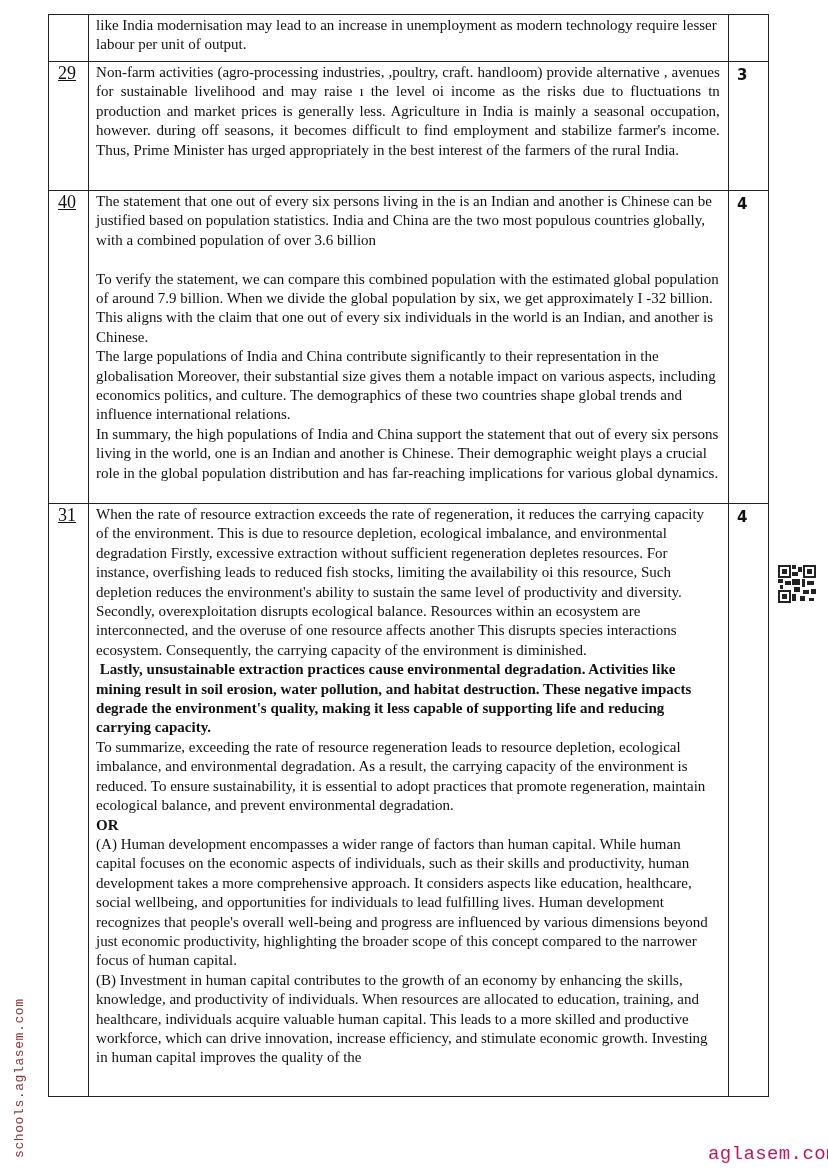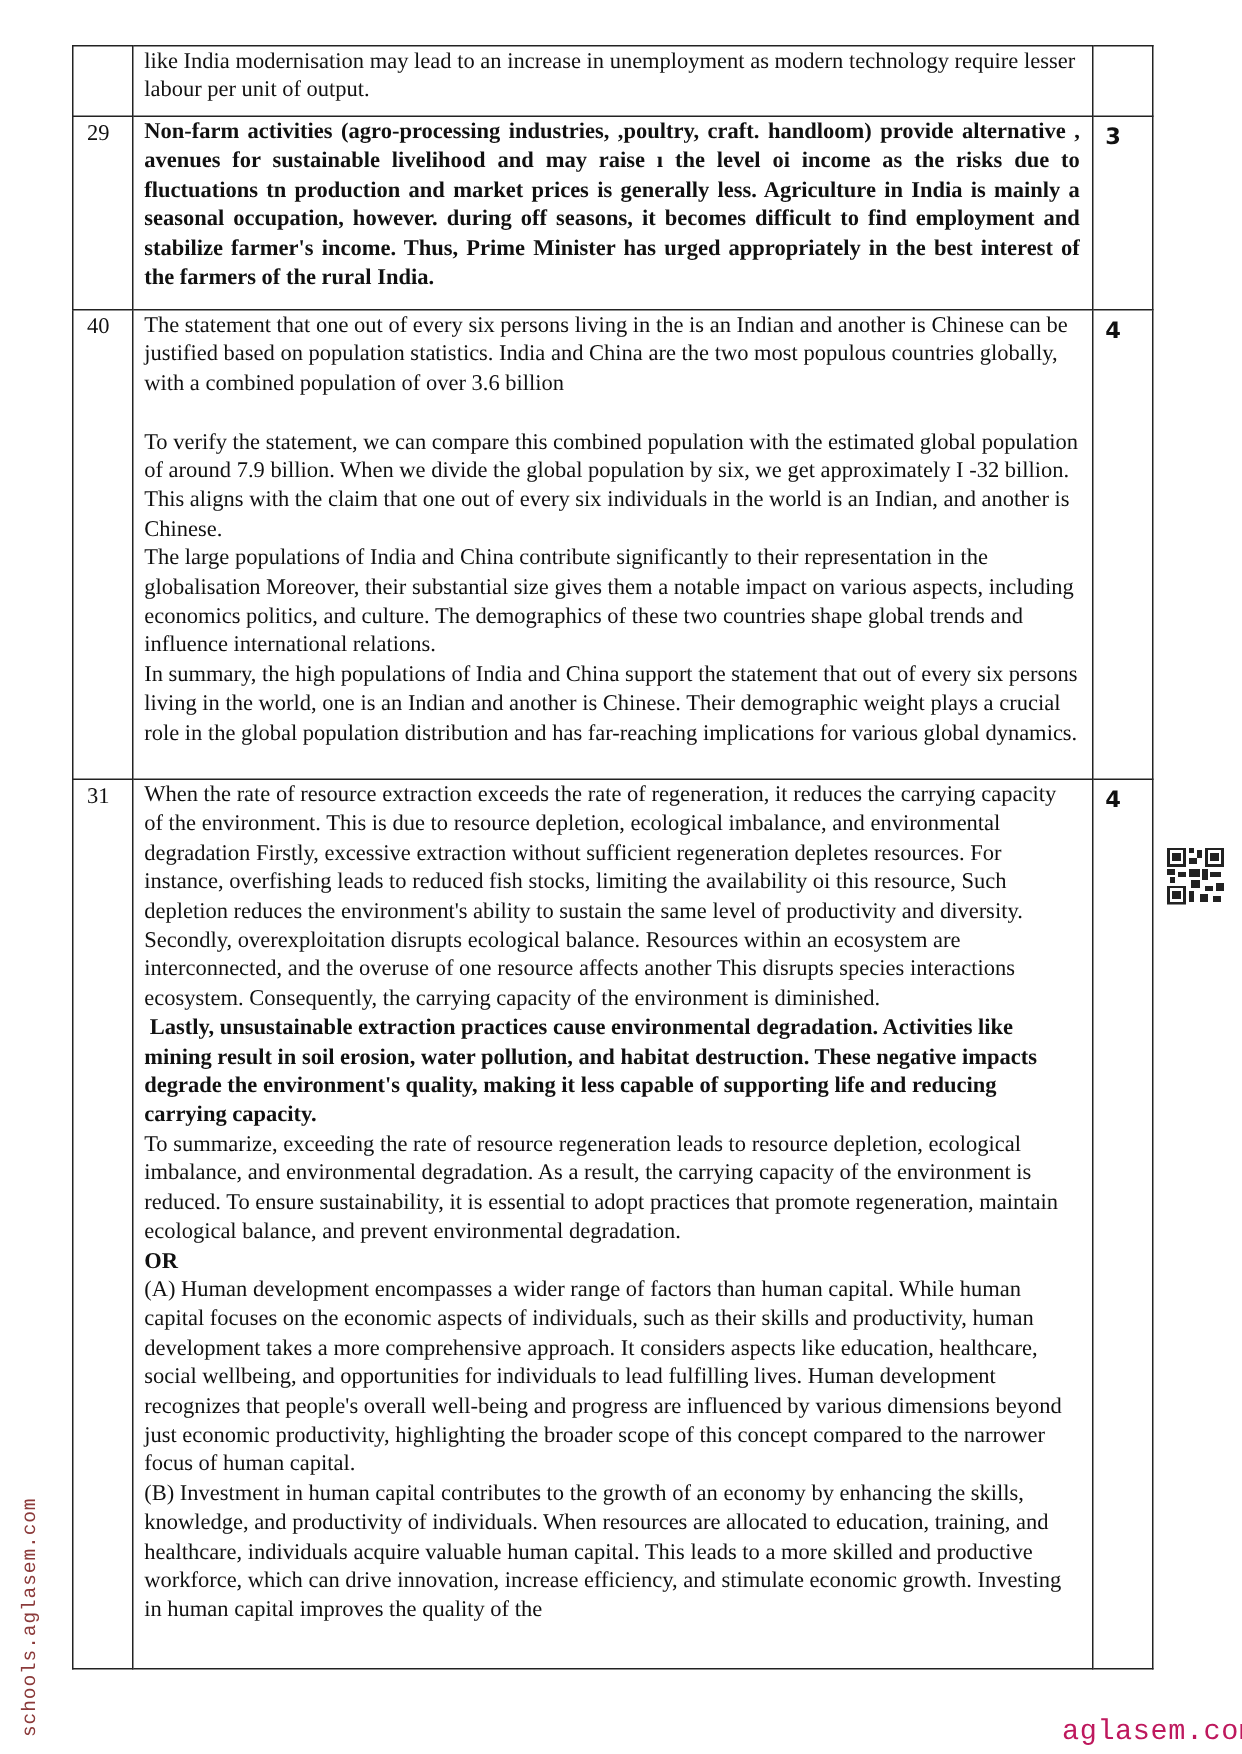--- a/index.html
+++ b/index.html
@@ -1,29 +1,29 @@
 <!DOCTYPE html>
 <html><head>
 <meta charset="utf-8">
 <style>
   html, body { margin: 0; padding: 0; background: #ffffff; }
   body { width: 828px; height: 1169px; position: relative; overflow: hidden;
          font-family: "Liberation Serif", "DejaVu Serif", serif; color: #111; }
-  .answer-table { position: absolute; left: 48px; top: 30px; width: 721px;
+  .answer-table { position: absolute; left: 48px; top: 14px; width: 721px;
                   border-collapse: collapse; table-layout: fixed; }
   .answer-table td { border: 1.5px solid #222; vertical-align: top; padding: 0; }
   .col-num { width: 40px; }
   .col-text { width: 638px; }
   .col-marks { width: 40px; }
-  .qnum { font-size: 15px; line-height: 19.4px; padding: 2px 0 0 9px !important; }
+  .qnum { font-size: 18px; line-height: 19.4px; padding: 2px 0 0 9px !important; text-decoration: underline; }
   .marks { font-family: "DejaVu Sans", sans-serif; font-size: 15px; font-weight: bold;
            padding: 4px 0 0 8px !important; }
   .text { font-size: 15px; line-height: 19.4px; padding: 1px 8px 1px 7px !important; }
   .para { margin: 0; }
-  .just { text-align: justify; font-weight: bold; }
+  .just { text-align: justify; }
   .gap { height: 19.4px; }
   .or { text-align: left; font-weight: bold; }
   .qr { position: absolute; left: 778px; top: 565px; width: 38px; height: 38px; }
   .wm-side { position: absolute; left: 12px; top: 1158px; transform-origin: 0 0;
              transform: rotate(-90deg); font-family: "Liberation Mono", "DejaVu Sans Mono", monospace;
              font-size: 13px; color: #8b3a3a; letter-spacing: 0.6px; white-space: nowrap; }
   .wm-bottom { position: absolute; left: 708px; top: 1143px;
                font-family: "Liberation Mono", "DejaVu Sans Mono", monospace;
                font-size: 19px; color: #be185d; letter-spacing: 0.4px; }
 </style>

